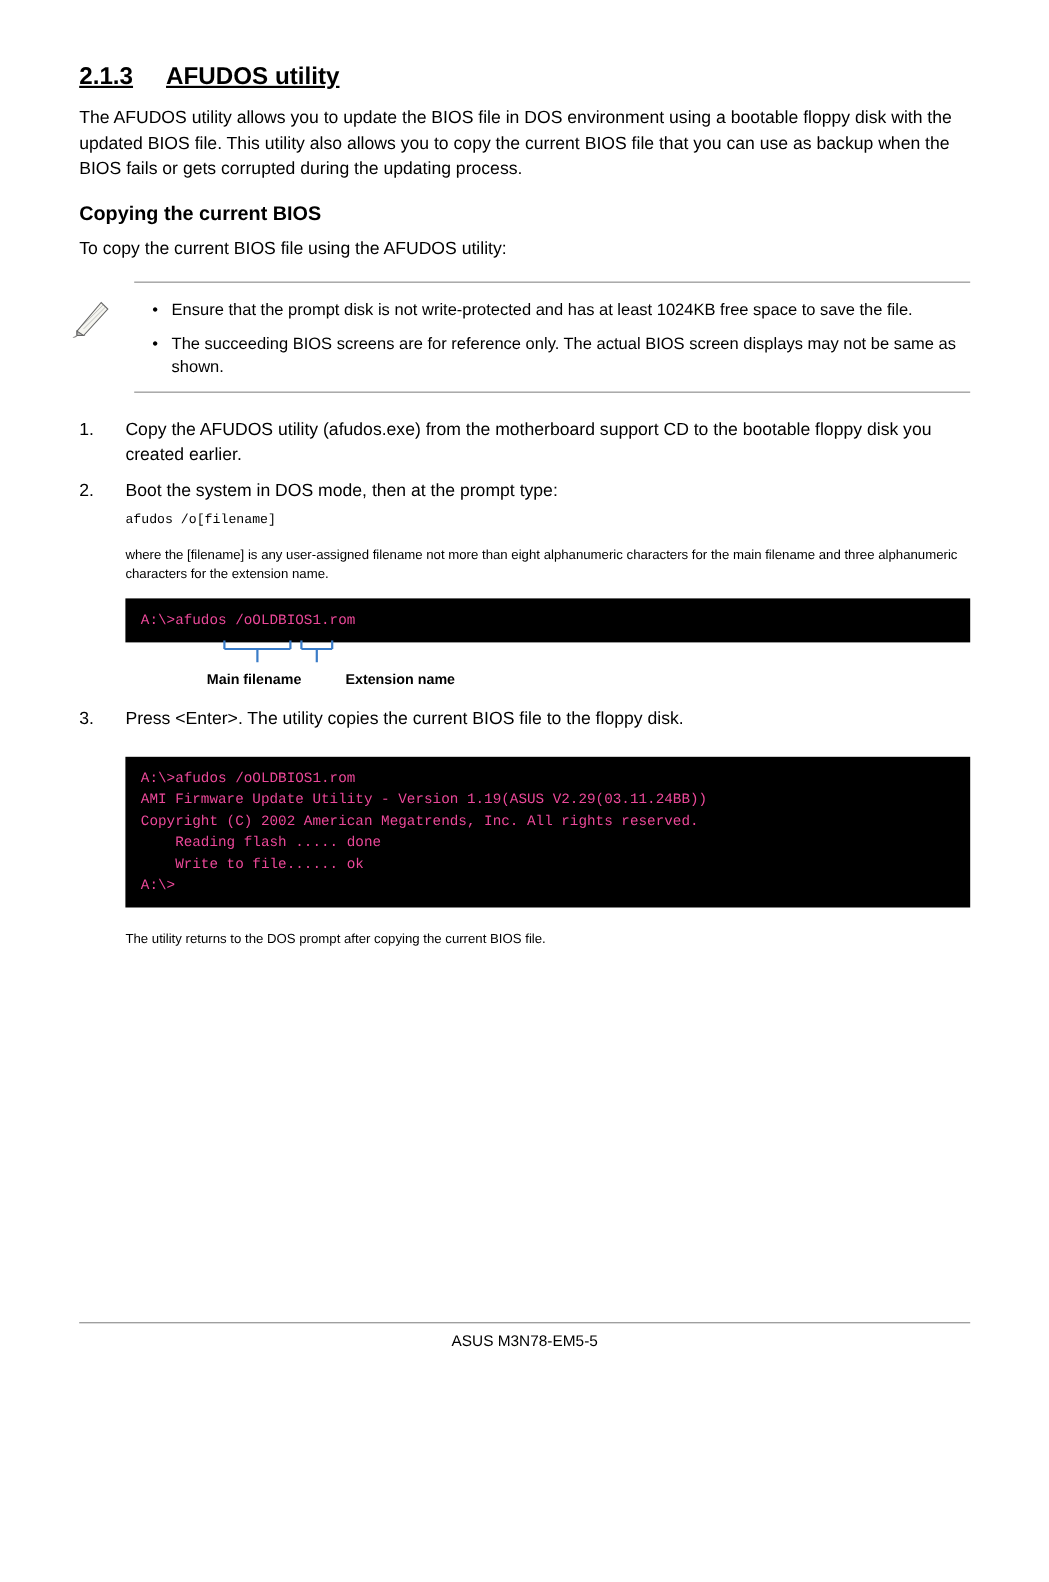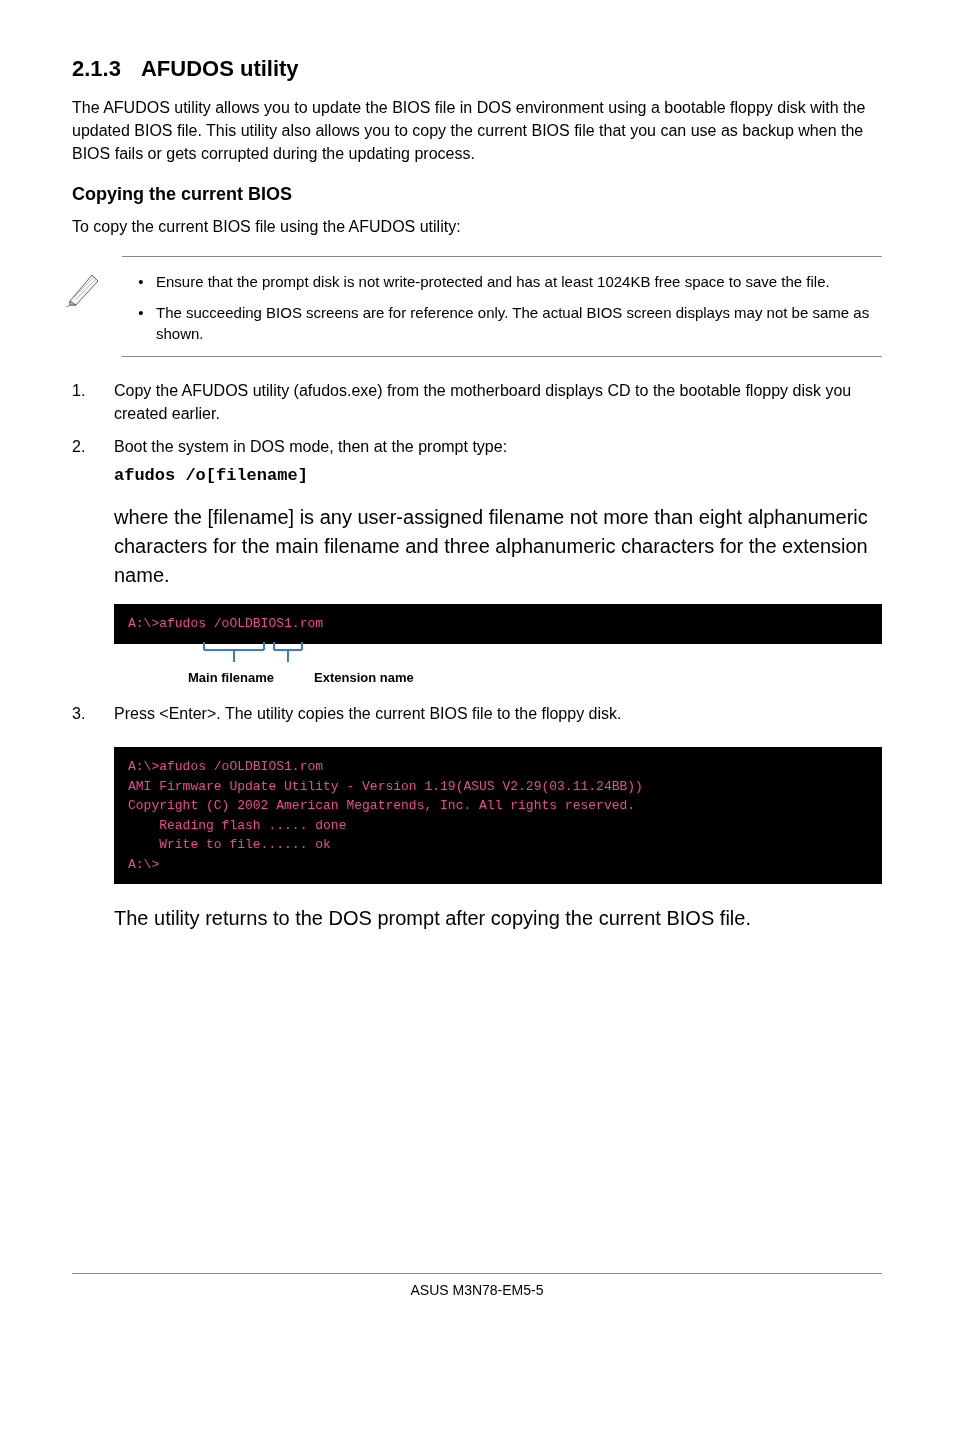--- a/index.html
+++ b/index.html
@@ -12,21 +12,22 @@
   }
   .page {
     padding: 56px 72px 20px 72px;
     box-sizing: border-box;
   }
   h2.sec-title {
     font-size: 22px;
     font-weight: bold;
     margin: 0 0 14px 0;
     display: flex;
-    gap: 20px;
+    gap: 30px;
+    text-decoration: underline;
   }
   h2.sec-title .num { display:inline-block; }
   p.body {
     font-size: 16px;
     line-height: 1.45;
     margin: 0 0 18px 0;
   }
   h3.sub {
     font-size: 18px;
     font-weight: bold;
@@ -75,26 +76,26 @@
     line-height: 1.45;
     margin-bottom: 10px;
   }
   ol.steps > li .n {
     width: 42px;
     flex-shrink: 0;
   }
   ol.steps > li .c { flex: 1; }
   .code-inline {
     font-family: "Courier New", monospace;
-    font-weight: bold;
-    font-size: 17px;
+    font-weight: normal;
+    font-size: 12px;
     margin-top: 6px;
   }
   .indent-para {
-    font-size: 20px;
+    font-size: 12px;
     line-height: 1.45;
     margin: 14px 0 14px 42px;
   }
   .terminal {
     background: #000;
     color: #ec4899;
     font-family: "Courier New", monospace;
     font-size: 13px;
     padding: 10px 14px;
     margin-left: 42px;
@@ -156,21 +157,21 @@
       <li>
         <span class="bullet">•</span>
         <span>The succeeding BIOS screens are for reference only. The actual BIOS screen displays may not be same as shown.</span>
       </li>
     </ul>
   </div>
 
   <ol class="steps">
     <li>
       <span class="n">1.</span>
-      <span class="c">Copy the AFUDOS utility (afudos.exe) from the motherboard displays CD to the bootable floppy disk you created earlier.</span>
+      <span class="c">Copy the AFUDOS utility (afudos.exe) from the motherboard support CD to the bootable floppy disk you created earlier.</span>
     </li>
     <li>
       <span class="n">2.</span>
       <span class="c">
         <span>Boot the system in DOS mode, then at the prompt type:</span>
         <div class="code-inline">afudos /o[filename]</div>
       </span>
     </li>
   </ol>
 

